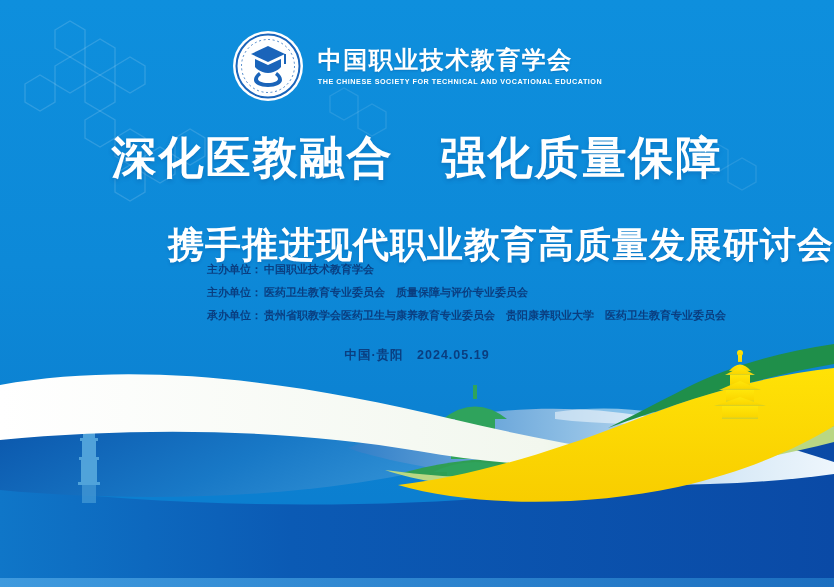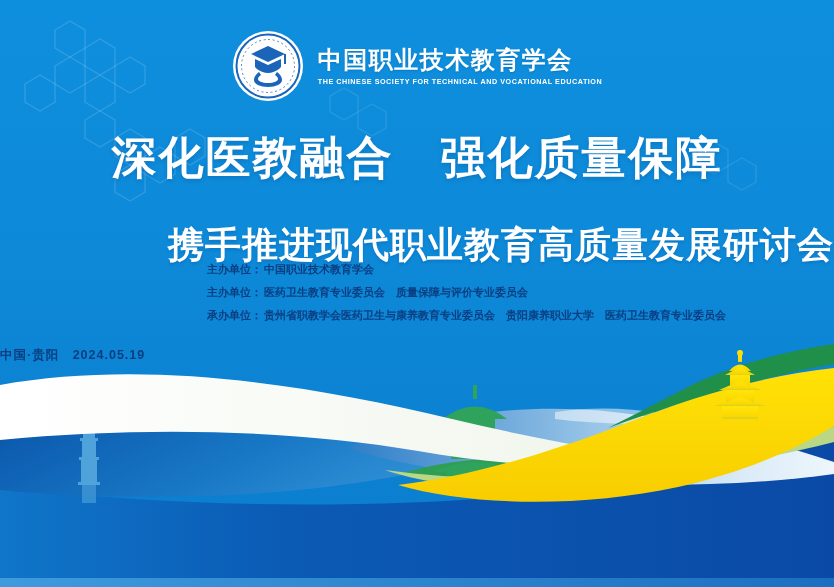--- a/index.html
+++ b/index.html
@@ -26,21 +26,21 @@
     color:#ffffff;font-size:36px;font-weight:700;letter-spacing:1px;
     text-shadow:0 2px 3px rgba(6,60,130,.22);
     margin-top:30px;
   }
   
   .orgs{position:absolute;left:207px;top:258px;color:#0a3e80;font-size:11px;font-weight:bold;}
   .org-line{height:23px;line-height:23px;white-space:nowrap;}
   .org-label{margin-right:2px;}
   
   .venue-date{
-    position:absolute;left:0;top:347px;width:834px;
+    position:absolute;left:0;top:347px;width:834px;text-align:center;
     color:#0a3e80;font-size:12.5px;font-weight:bold;letter-spacing:1px;
   }
   .waves{position:absolute;left:0;top:340px;width:834px;height:247px;}
 </style>
 </head>
 <body>
 
 <div class="stage">
 
   <svg class="hexes" width="834" height="360" viewBox="0 0 834 360">

